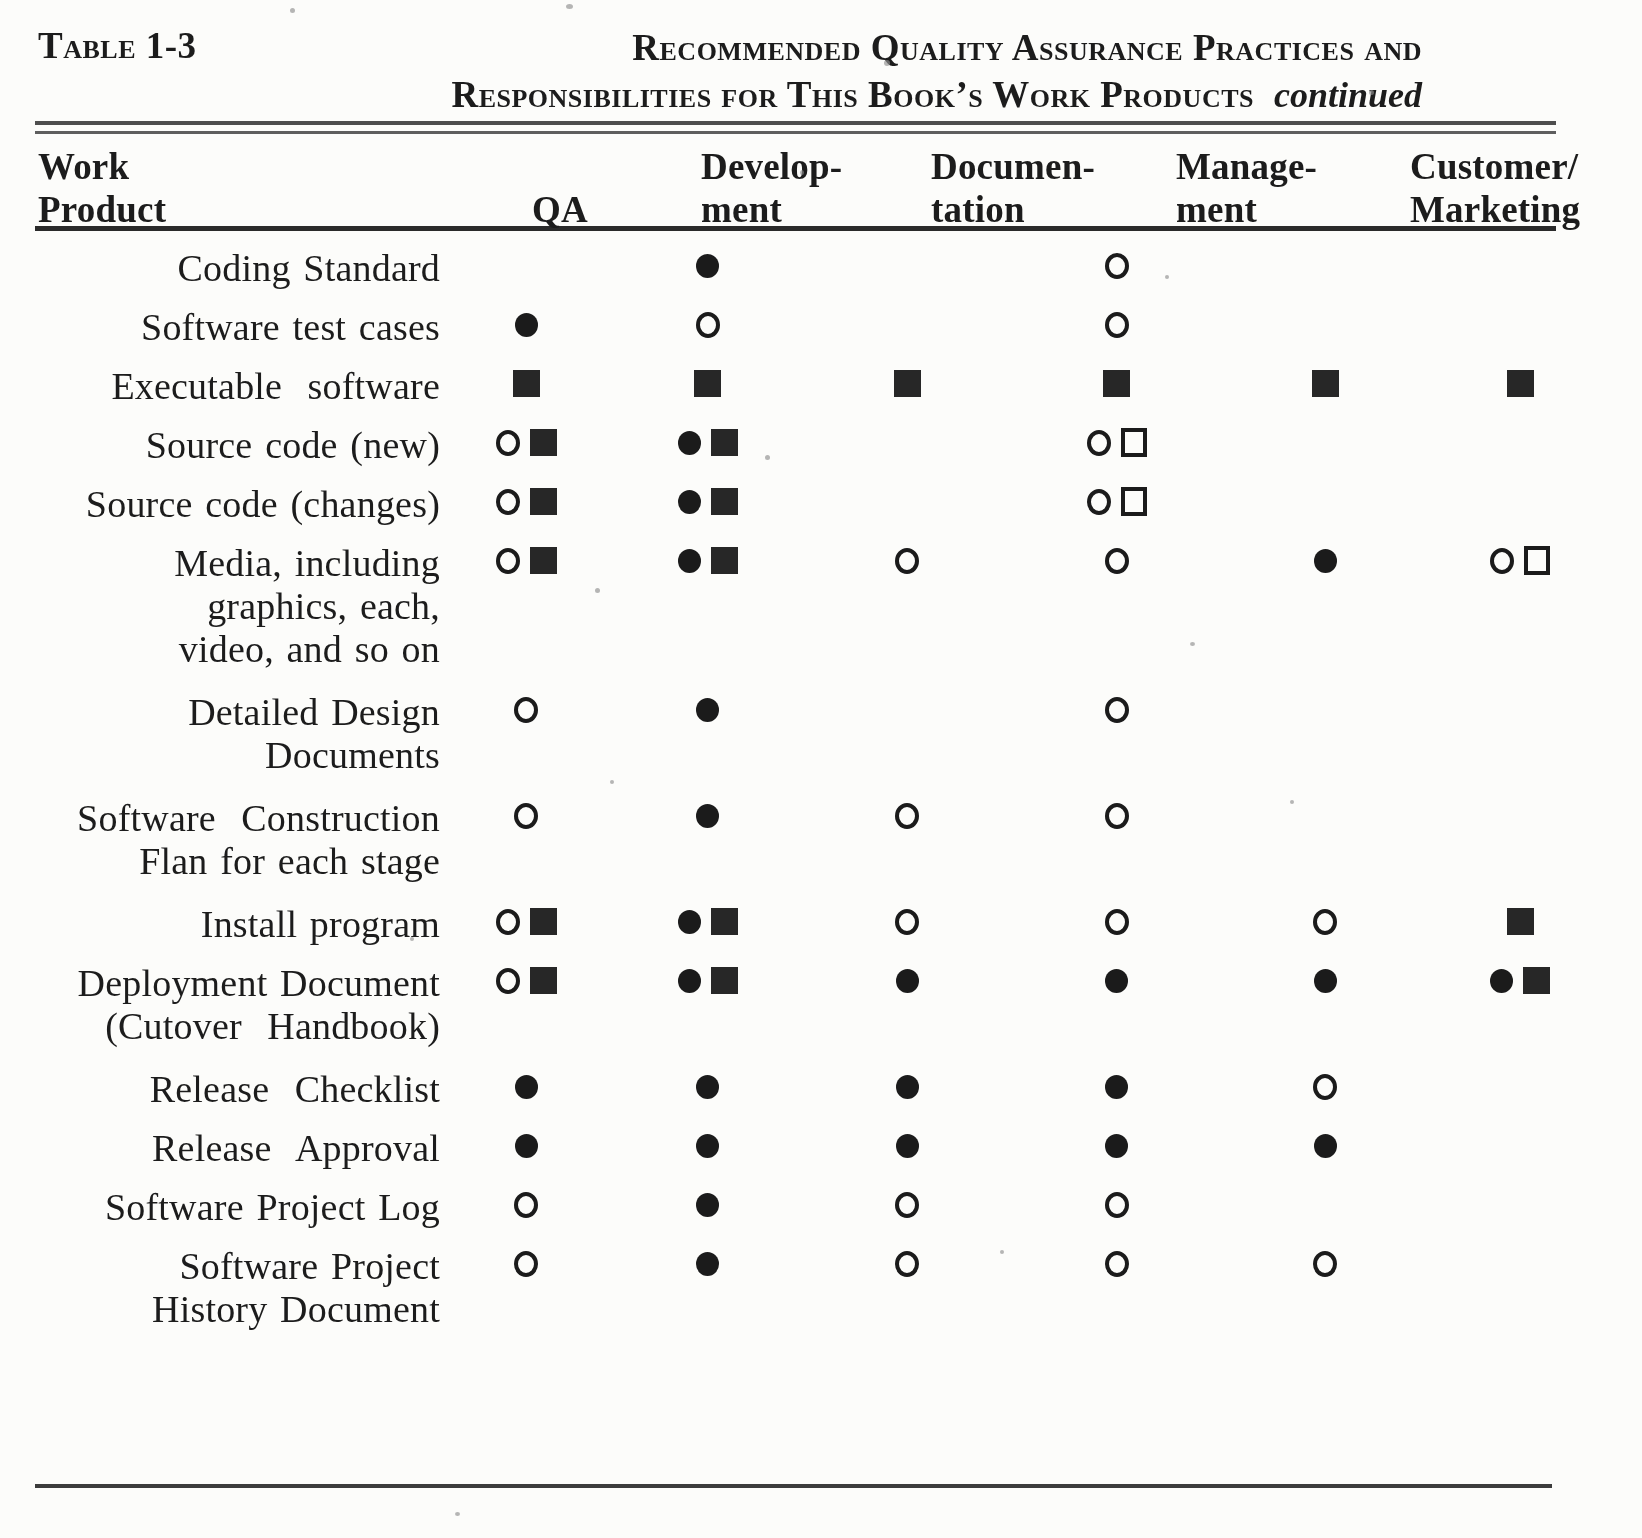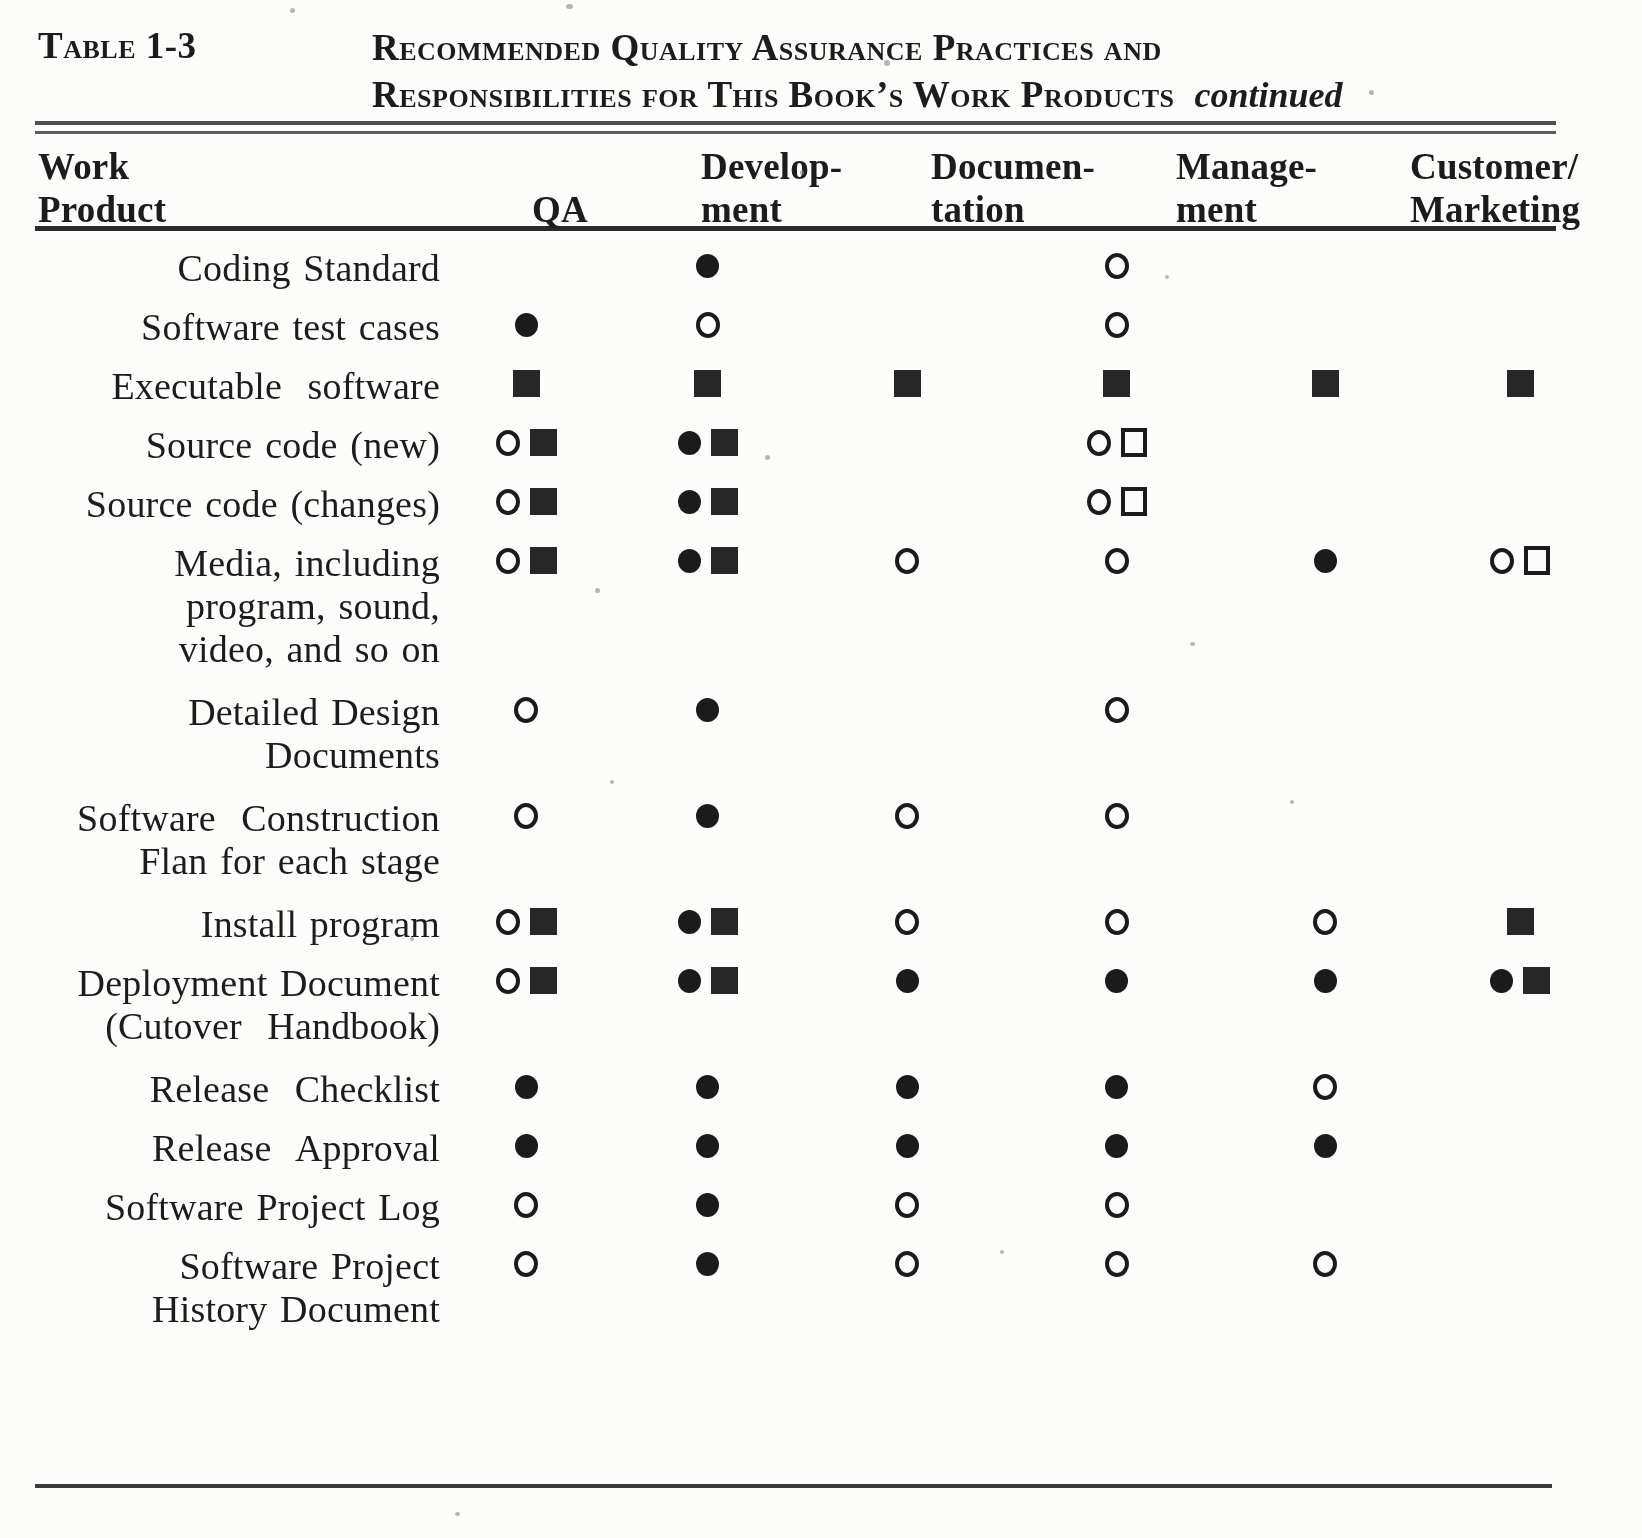--- a/index.html
+++ b/index.html
@@ -20,21 +20,21 @@
   .table-label{
     position:absolute;left:38px;top:24px;
     font-variant:small-caps;font-weight:700;font-size:37px;
     letter-spacing:.5px;white-space:pre;
   }
   .title-block{
     position:absolute;left:372px;top:24px;width:1050px;
   }
   .title-line{
     font-variant:small-caps;font-weight:700;font-size:37px;
-    letter-spacing:.5px;line-height:47px;white-space:pre;
+    letter-spacing:.5px;line-height:47px;white-space:pre;text-align:right;
   }
   .continued{
     font-variant:normal;font-style:italic;font-weight:600;
     font-size:36px;letter-spacing:0;margin-left:20px;
   }
 
   
   .rule{position:absolute;left:35px;width:1521px;}
   .rule-top-1{top:121px;height:4px;background:#4e4e4e;}
   .rule-top-2{top:131px;height:3px;background:#5e5e5e;}
@@ -206,21 +206,21 @@
         <div class="td">
           <span class="sym oc"></span>
           <span class="sym os"></span>
         </div>
         <div class="td"></div>
         <div class="td"></div>
       </div>
       <div class="tr grid-cols multi">
         <div class="product">
           <div class="pline">Media, including</div>
-          <div class="pline">program, sound,</div>
+          <div class="pline">graphics, each,</div>
           <div class="pline">video, and so on</div>
         </div>
         <div class="td">
           <span class="sym oc"></span>
           <span class="sym fs"></span>
         </div>
         <div class="td">
           <span class="sym fc"></span>
           <span class="sym fs"></span>
         </div>

